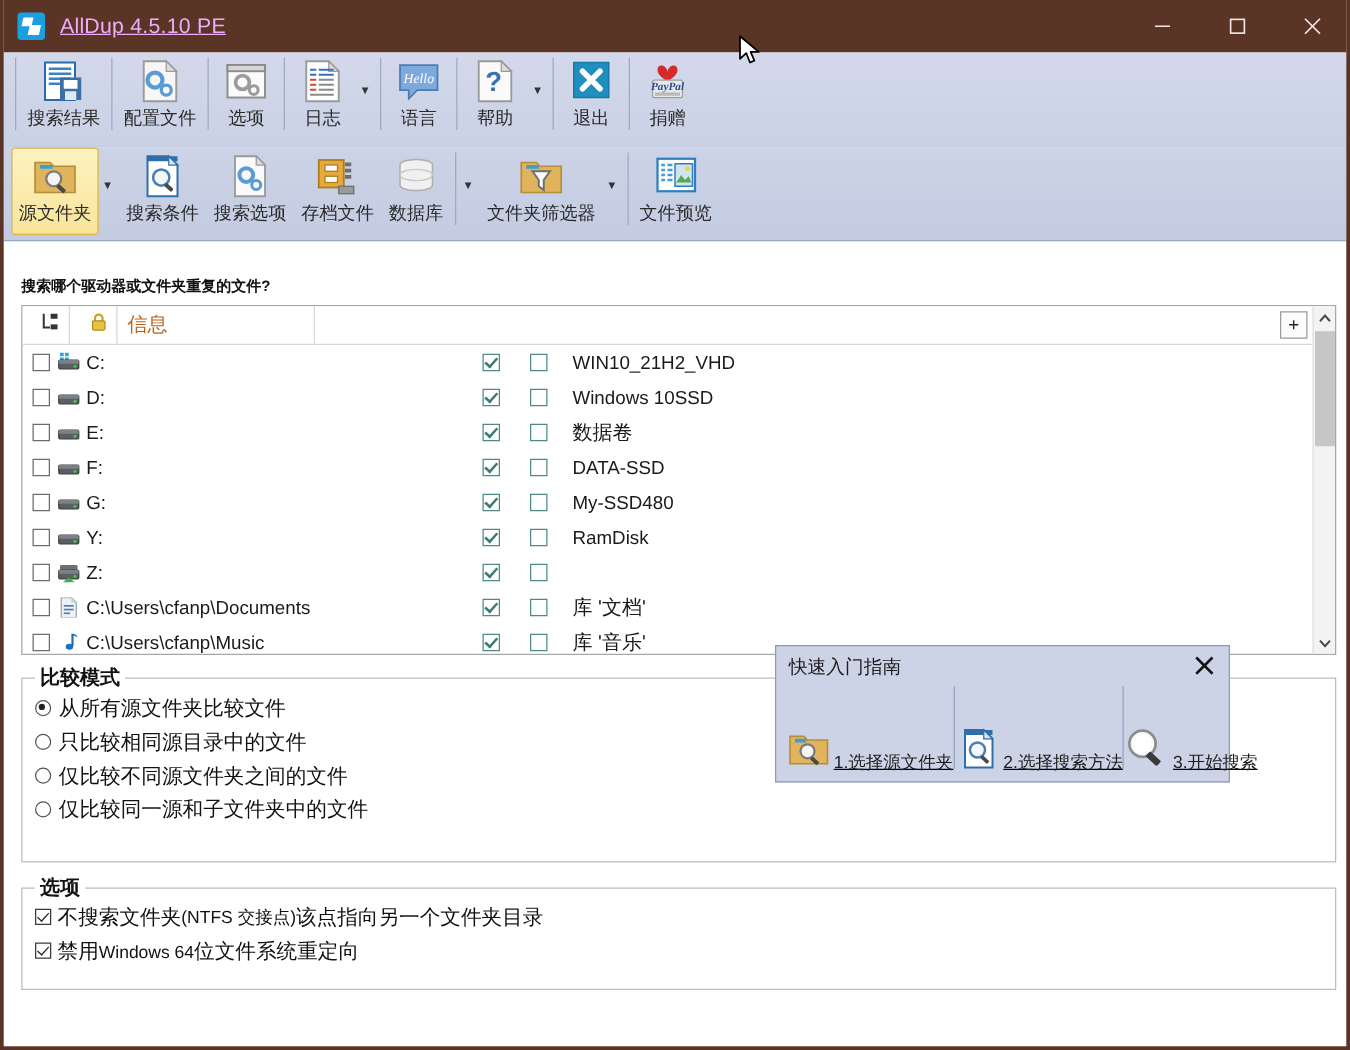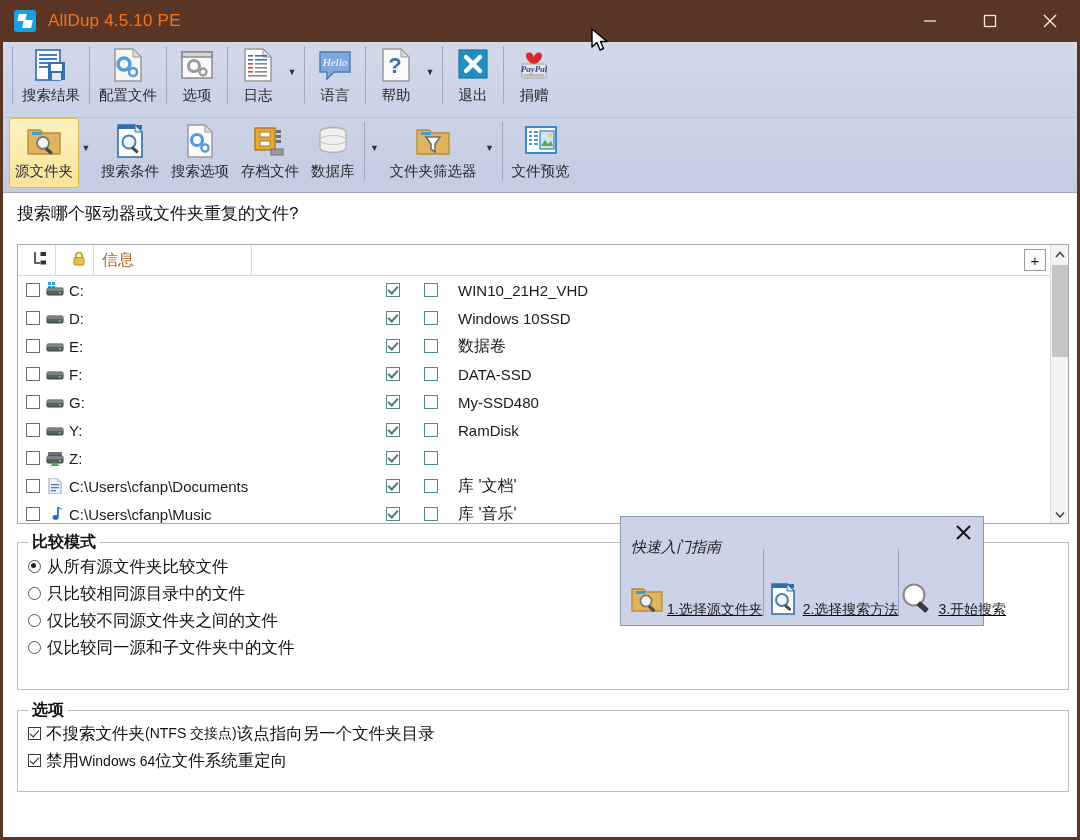--- a/index.html
+++ b/index.html
@@ -49,25 +49,26 @@
   }
   .title-icon::after {
     content: "";
     position: absolute;
     left: 9px; top: 10px;
     width: 9px; height: 8px;
     background: #ffffff;
     transform: skewX(-12deg);
   }
   .title-text {
-    color: #f97316;
+    color: #f0abfc;
     font-size: 17px;
     margin-left: 12px;
     letter-spacing: .2px;
     white-space: nowrap;
+    text-decoration: underline;
   }
   .win-btns {
     margin-left: auto;
     display: flex;
     height: 42px;
   }
   .win-btn {
     width: 60px; height: 42px;
     display: flex; align-items: center; justify-content: center;
     color: #f0e9e6;
@@ -139,24 +140,24 @@
   }
   .tb-caret::before { content: "\25BC"; }
 
   
   .body {
     position: absolute;
     top: 194px; left: 0; right: 0; bottom: 0;
     background: #ffffff;
   }
   .question {
-    font-size: 17px;
-    font-weight: normal;
+    font-size: 12px;
+    font-weight: bold;
     color: #111;
-    margin: 8px 0 8px 14px;
+    margin: 27px 0 8px 14px;
   }
 
   
   .listbox {
     position: absolute;
     left: 14px; top: 50px;
     width: 1052px; height: 280px;
     border: 1px solid #a7a7a7;
     background: #fff;
     box-sizing: border-box;
@@ -261,22 +262,21 @@
     left: 617px; top: 322px;
     width: 364px; height: 110px;
     background: #ccd3e6;
     border: 1px solid #8e98b4;
     box-sizing: border-box;
     z-index: 20;
   }
   .popup-title {
     font-size: 15px;
     color: #1c1c1c;
-    margin: 21px 0 0 10px;
-    font-style: italic;
+    margin: 7px 0 0 10px;
   }
   .popup-close {
     position: absolute;
     right: 10px; top: 5px;
     width: 20px; height: 20px;
     display: flex; align-items: center; justify-content: center;
     color: #111;
   }
   .popup-steps {
     display: flex;

